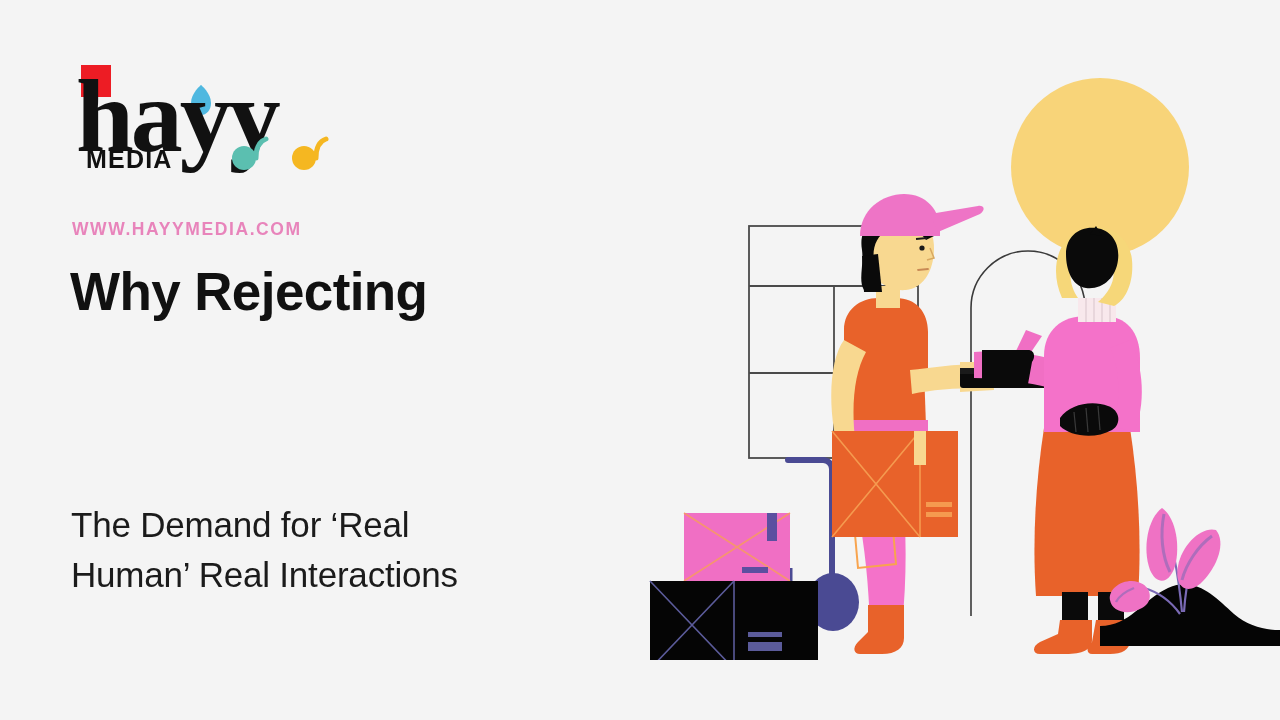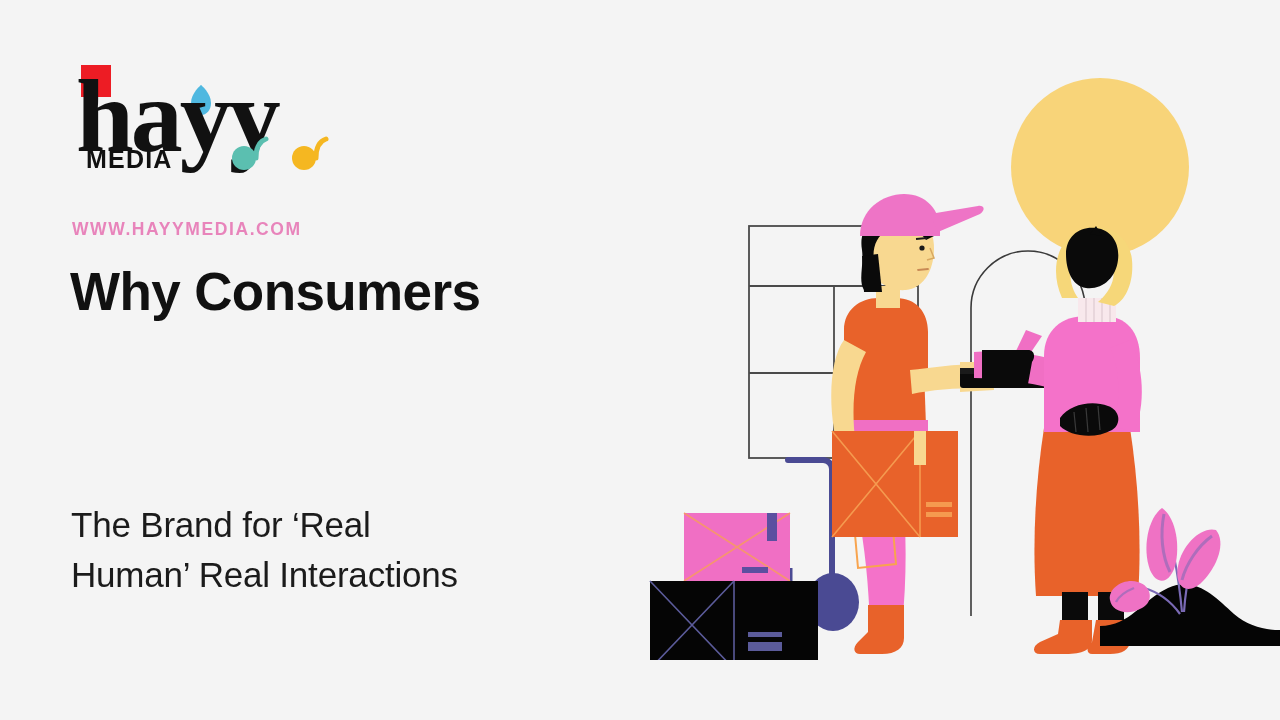--- a/index.html
+++ b/index.html
@@ -104,25 +104,25 @@
           <path d="M236 103 m-12 0 a12 12 0 1 0 24 0 a12 12 0 1 0 -24 0" fill="#f5b721"></path>
           <path d="M248 103 C248 92 252 86 258 84" stroke="#f5b721" stroke-width="5" fill="none" stroke-linecap="round"></path>
         </g>
       </svg>
     </div>
   </div>
 
   <div id="site-url">WWW.HAYYMEDIA.COM</div>
 
   <h1 id="headline">
-    <span class="hl-line">Why Consumers</span>
+    <span class="hl-line">Why Rejecting</span>
   </h1>
 
   <h2 id="subtitle">
-    <span class="sub-line">The Brand for ‘Real</span>
+    <span class="sub-line">The Demand for ‘Real</span>
     <span class="sub-line">Human’ Real Interactions</span>
   </h2>
 
   <div id="illustration">
     <svg width="650" height="620" viewBox="0 0 650 620" xmlns="http://www.w3.org/2000/svg">
 
       <circle cx="470" cy="127" r="89" fill="#f8d479"></circle>
 
       <path d="M341 576 L341 268 A57 57 0 0 1 455 268 L455 576" fill="none" stroke="#3a3a3a" stroke-width="1.6"></path>
 

